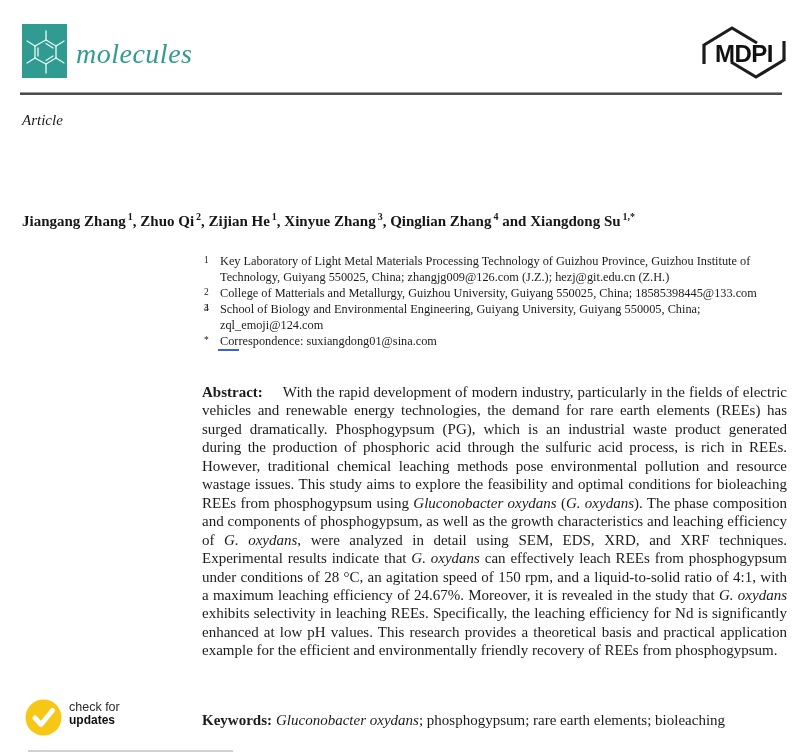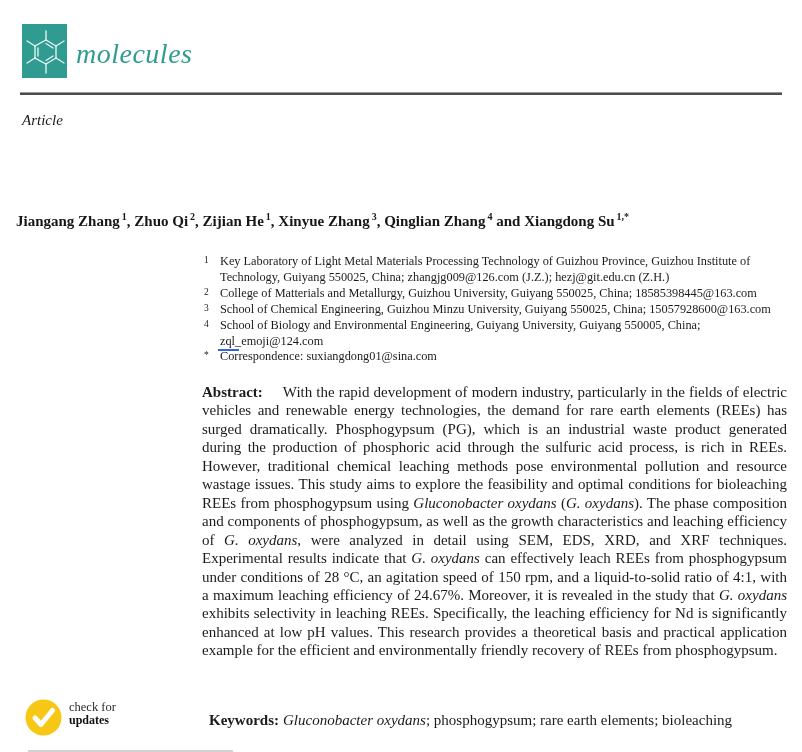--- a/index.html
+++ b/index.html
@@ -31,21 +31,21 @@
   .article-type {
     position:absolute; left:22px; top:112px;
     font-style:italic; font-size:15px; color:#1a1a1a;
   }
   h1.title {
     position:absolute; left:22px; top:134px; width:757px;
     font-size:23.5px; line-height:30px; font-weight:700;
     letter-spacing:-0.2px; color:#121212;
   }
   .authors {
-    position:absolute; left:16px; top:211px; width:762px;
+    position:absolute; left:22px; top:211px; width:762px;
     font-size:15px; font-weight:700; color:#161616;
   }
   .authors sup { font-size:10px; margin-left:2px; font-weight:700; }
 
   
   .affiliations {
     position:absolute; left:202px; top:254px; width:586px;
     font-size:12.3px; line-height:15.9px; color:#1b1b1b;
   }
   .aff-row { position:relative; padding-left:18px; }
@@ -59,32 +59,32 @@
   }
   .abstract {
     position:absolute; left:202px; top:383px; width:585px;
     font-size:15px; line-height:18.45px; text-align:justify; color:#1b1b1b;
   }
   .abstract b { margin-right:20px; }
   .keywords {
     position:absolute; left:202px; top:712px; width:585px;
     font-size:15px; color:#1b1b1b;
   }
-  .keywords b { margin-right:4px;margin-left:7px; }
+  .keywords b { margin-right:4px; }
   .keywords i { margin-right:0; }
 
   
   .update-badge {
     position:absolute; left:25px; top:699px; width:150px; height:38px;
     cursor:pointer;
   }
   .badge-circle { position:absolute; left:0; top:0; width:37px; height:37px; }
   .badge-text {
     position:absolute; left:44px; top:2px;
-    font-family:Liberation Serif, serif;
+    font-family:Liberation Sans, sans-serif;
     font-size:12.5px; line-height:13px; color:#2b2b2b;
   }
   .badge-text .l2 { font-weight:700; font-size:12px; color:#111; }
   .academic-editor {
     position:absolute; left:28px; top:734px; width:250px;
     font-size:12.5px; color:#141414;
   }
   .crop-artifact {
     position:absolute; left:28px; top:749.5px; width:205px; height:2px;
     background:#d2d2d2;
@@ -106,40 +106,50 @@
         <polyline points="13,22 5,17"></polyline>
         <polyline points="24,40 24,49"></polyline>
         <line x1="16" y1="24" x2="16" y2="32"></line>
         <line x2="31" y2="24" x1="24" y1="19.5"></line>
         <line x1="24" y1="36.5" x2="31" y2="32"></line>
       </g>
     </svg>
   </span>
   <span class="journal-name">molecules</span>
 
+  <span class="mdpi-logo">
+    <svg width="94" height="58" viewBox="0 0 94 58">
+      <g stroke="#1d1d1d" stroke-width="3.2" fill="none">
+        <polyline points="7,21 35,4 60,19"></polyline>
+        <polyline points="87,36 59,53 34,38"></polyline>
+        <line x1="7" y1="20" x2="7" y2="40"></line>
+        <line x1="87" y1="17" x2="87" y2="37"></line>
+      </g>
+      <text x="47" y="38" text-anchor="middle" font-family="Liberation Sans, DejaVu Sans, sans-serif" font-size="24" font-weight="800" fill="#111" letter-spacing="-0.5">MDPI</text>
+    </svg>
+  </span>
 
   <div class="rule"></div>
 
   <div class="article-type">Article</div>
 
 
   <p class="authors"><span><span></span><span>Jiangang Zhang</span><sup>1</sup></span><span><span>, </span><span>Zhuo Qi</span><sup>2</sup></span><span><span>, </span><span>Zijian He</span><sup>1</sup></span><span><span>, </span><span>Xinyue Zhang</span><sup>3</sup></span><span><span>, </span><span>Qinglian Zhang</span><sup>4</sup></span><span><span> and </span><span>Xiangdong Su</span><sup>1,*</sup></span></p>
 
   <div class="affiliations">
     <div class="aff-row">
       <span class="aff-marker">1</span>
       <span class="aff-text">Key Laboratory of Light Metal Materials Processing Technology of Guizhou Province, Guizhou Institute of Technology, Guiyang 550025, China; zhangjg009@126.com (J.Z.); hezj@git.edu.cn (Z.H.)</span>
     </div>
     <div class="aff-row">
       <span class="aff-marker">2</span>
-      <span class="aff-text">College of Matterials and Metallurgy, Guizhou University, Guiyang 550025, China; 18585398445@163.com</span>
+      <span class="aff-text">College of Matterials and Metallurgy, Guizhou University, Guiyang 550025, China; 18585398445@133.com</span>
     </div>
     <div class="aff-row">
       <span class="aff-marker">3</span>
-      <span class="aff-text">School of Chemical Engineering, Guizhou Minzu University, Guiyang 550025, China; 15057928600@163.com</span>
     </div>
     <div class="aff-row">
       <span class="aff-marker">4</span>
       <span class="aff-text">School of Biology and Environmental Engineering, Guiyang University, Guiyang 550005, China; zql_emoji@124.com</span>
     </div>
     <div class="aff-row">
       <span class="aff-marker">*</span>
       <span class="aff-text">Correspondence: suxiangdong01@sina.com</span>
     </div>
   </div>

